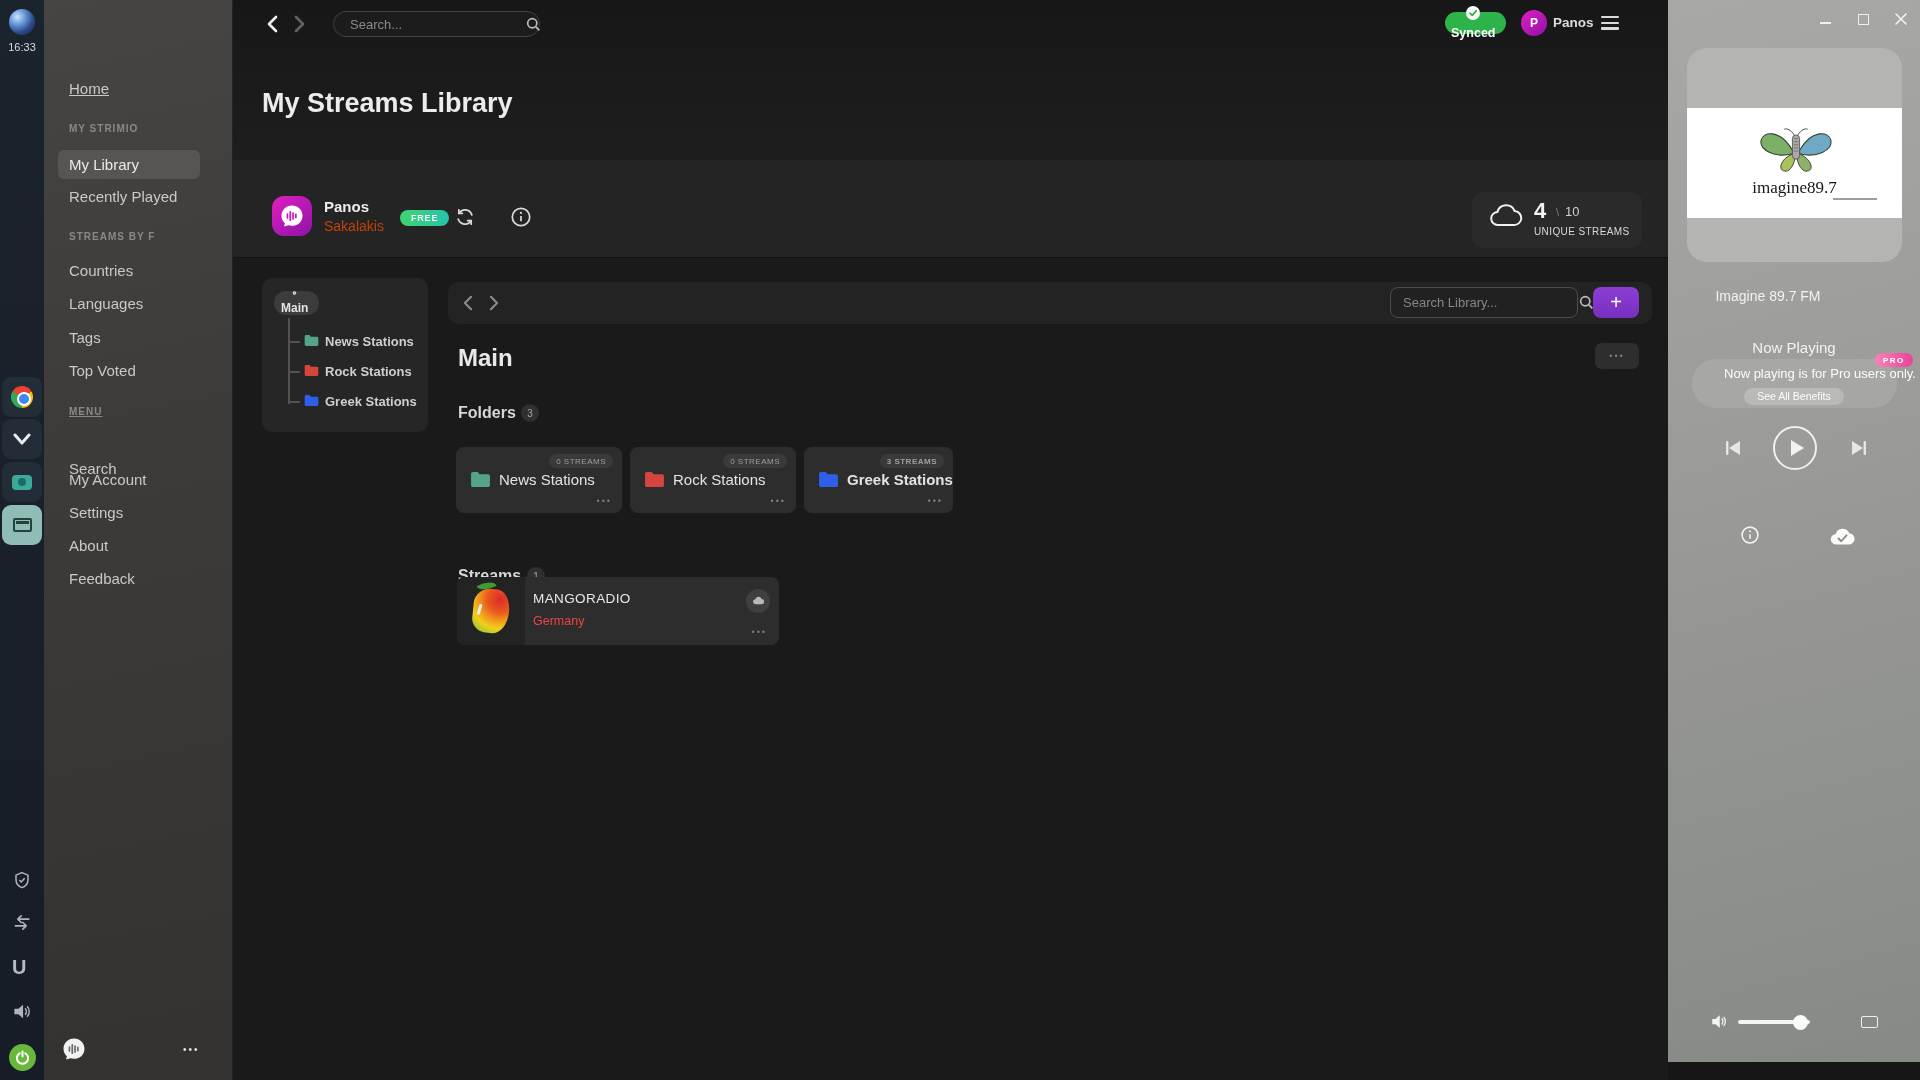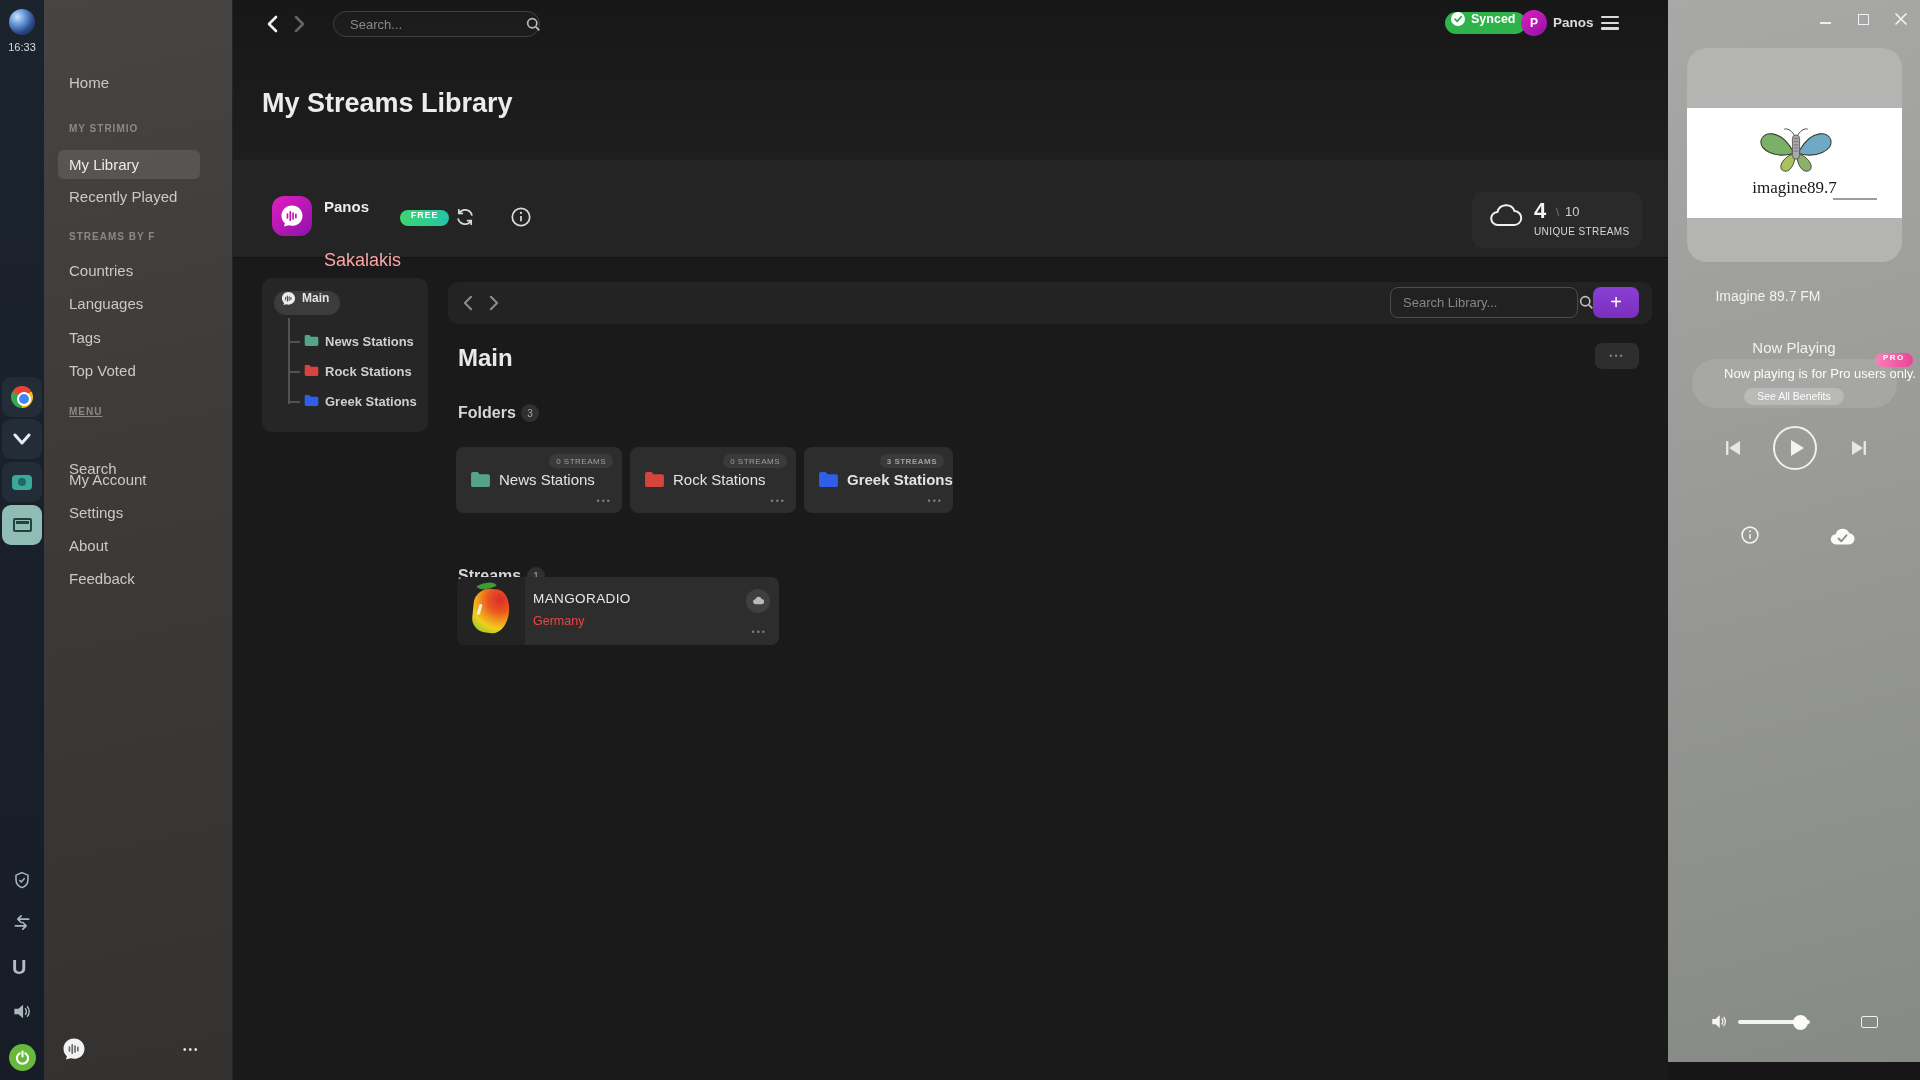--- a/index.html
+++ b/index.html
@@ -32,21 +32,21 @@
 
   
   .main-bg { left:233px; top:0; width:1435px; height:1080px; background:#1a1a1a; }
   .main-header { left:233px; top:0; width:1435px; height:160px; background:linear-gradient(180deg,#171717 0%,#1e1e1e 100%); }
   .profile-strip { left:233px; top:160px; width:1435px; height:98px; background:#242424; border-bottom:1px solid #121212; }
   .toolbar-strip { left:448px; top:282px; width:1204px; height:42px; background:#232323; border-radius:10px; }
   .nav-chev { width:24px; height:24px; display:flex; align-items:center; justify-content:center; }
   .search-pill { border:1px solid #414141; border-radius:13px; background:rgba(255,255,255,0.02); display:flex; align-items:center; }
   .search-pill input { flex:1; background:transparent; border:none; outline:none; color:#bbb; font-size:13px; padding:0 0 0 16px; font-family:"Liberation Sans",sans-serif; }
   .search-pill input::placeholder { color:#8a8a8a; }
-  .pill { display:inline-flex; justify-content:center; border-radius:999px; }
+  .pill { display:inline-flex; align-items:center; justify-content:center; border-radius:999px;flex-direction:column; }
   .page-title { color:#ececec; font-size:27px; font-weight:700; }
   .stat-card { background:#2a2a2a; border-radius:10px; }
   .tree-panel { background:#262626; border-radius:10px; }
   .tree-label { color:#cfcfcf; font-size:13px; font-weight:700; }
   .lib-heading { color:#e8e8e8; font-size:24px; font-weight:700; }
   .sec-label { color:#d6d6d6; font-size:16px; font-weight:700; }
   .count-badge { width:18px; height:18px; border-radius:50%; background:#303030; color:#a5a5a5; font-size:10px; display:flex; align-items:center; justify-content:center; }
   .folder-card { background:#2d2d2d; border-radius:8px; }
   .stream-badge { position:absolute; top:7px; right:9px; height:14px; border-radius:7px; background:#3a3a3a; color:#9f9f9f; font-size:8px; letter-spacing:.5px; display:flex; align-items:center; padding:0 7px; }
   .dots { color:#7c7c7c; font-size:9px; letter-spacing:2px; }
@@ -131,21 +131,21 @@
     <div class="power-ball">
         <svg width="15" height="15" viewBox="0 0 16 16" fill="none" stroke="#fff" stroke-width="2.2" stroke-linecap="round">
           <path d="M5 3.5a6 6 0 1 0 6 0"></path>
           <path d="M8 1.5v5.5"></path>
         </svg>
       </div>
   </div>
 
   <div class="abs sidebar"></div>
 
-  <div class="abs side-item" style="top:68px;">
+  <div class="abs side-item" style="top:74px;text-decoration:underline;">
       <span>Home</span>
     </div>
 
   <div class="abs side-label" style="top:123px;">MY STRIMIO</div>
   <div class="abs side-item active" style="top:150px;">
       <span>My Library</span>
     </div>
   <div class="abs side-item" style="top:182px;">
       <span>Recently Played</span>
     </div>
@@ -244,21 +244,21 @@
         <path d="M12 1.5C6 1.5 1.5 6 1.5 11.7c0 3 1.3 5.6 3.4 7.5L4 22.5l4.6-1.2c1 .3 2.2.5 3.4.5 6 0 10.5-4.5 10.5-10.1S18 1.5 12 1.5z" fill="#ffffff"></path>
         <g fill="#c316b4">
           <rect x="6.6" y="9.2" width="1.7" height="5.6" rx=".85"></rect>
           <rect x="9.4" y="7" width="1.7" height="10" rx=".85"></rect>
           <rect x="12.2" y="8.2" width="1.7" height="7.6" rx=".85"></rect>
           <rect x="15" y="9.6" width="1.7" height="4.8" rx=".85"></rect>
         </g>
       </svg>
   </div>
   <div class="abs" style="left:324px;top:198px;color:#ececec;font-size:15px;font-weight:700;">Panos</div>
-  <div class="abs" style="left:324px;top:218px;color:#fca5a5;font-size:18px;margin-top:32px;">Sakalakis</div>
+  <div class="abs" style="left:324px;top:218px;color:#c2410c;font-size:14px;">Sakalakis</div>
   <div class="abs pill" style="left: 400px; top: 210px; height: 16px; padding: 0px 11px; color: rgb(255, 255, 255); font-size: 9px; font-weight: 700; letter-spacing: 0.8px; background: linear-gradient(90deg, rgb(62, 213, 111), rgb(37, 195, 169));">FREE</div>
   <div class="abs" style="left:455px;top:207px;">
     <svg width="20" height="20" viewBox="0 0 24 24" fill="none" stroke="#d9d9d9" stroke-width="2.1" stroke-linecap="round">
         <path d="M20.2 9.5A8.5 8.5 0 0 0 5 7.2"></path>
         <path d="M3.8 14.5A8.5 8.5 0 0 0 19 16.8"></path>
         <polyline points="4.6,3.4 4.6,7.6 8.8,7.6"></polyline>
         <polyline points="19.4,20.6 19.4,16.4 15.2,16.4"></polyline>
       </svg>
   </div>
   <div class="abs" style="left:510px;top:206px;">

